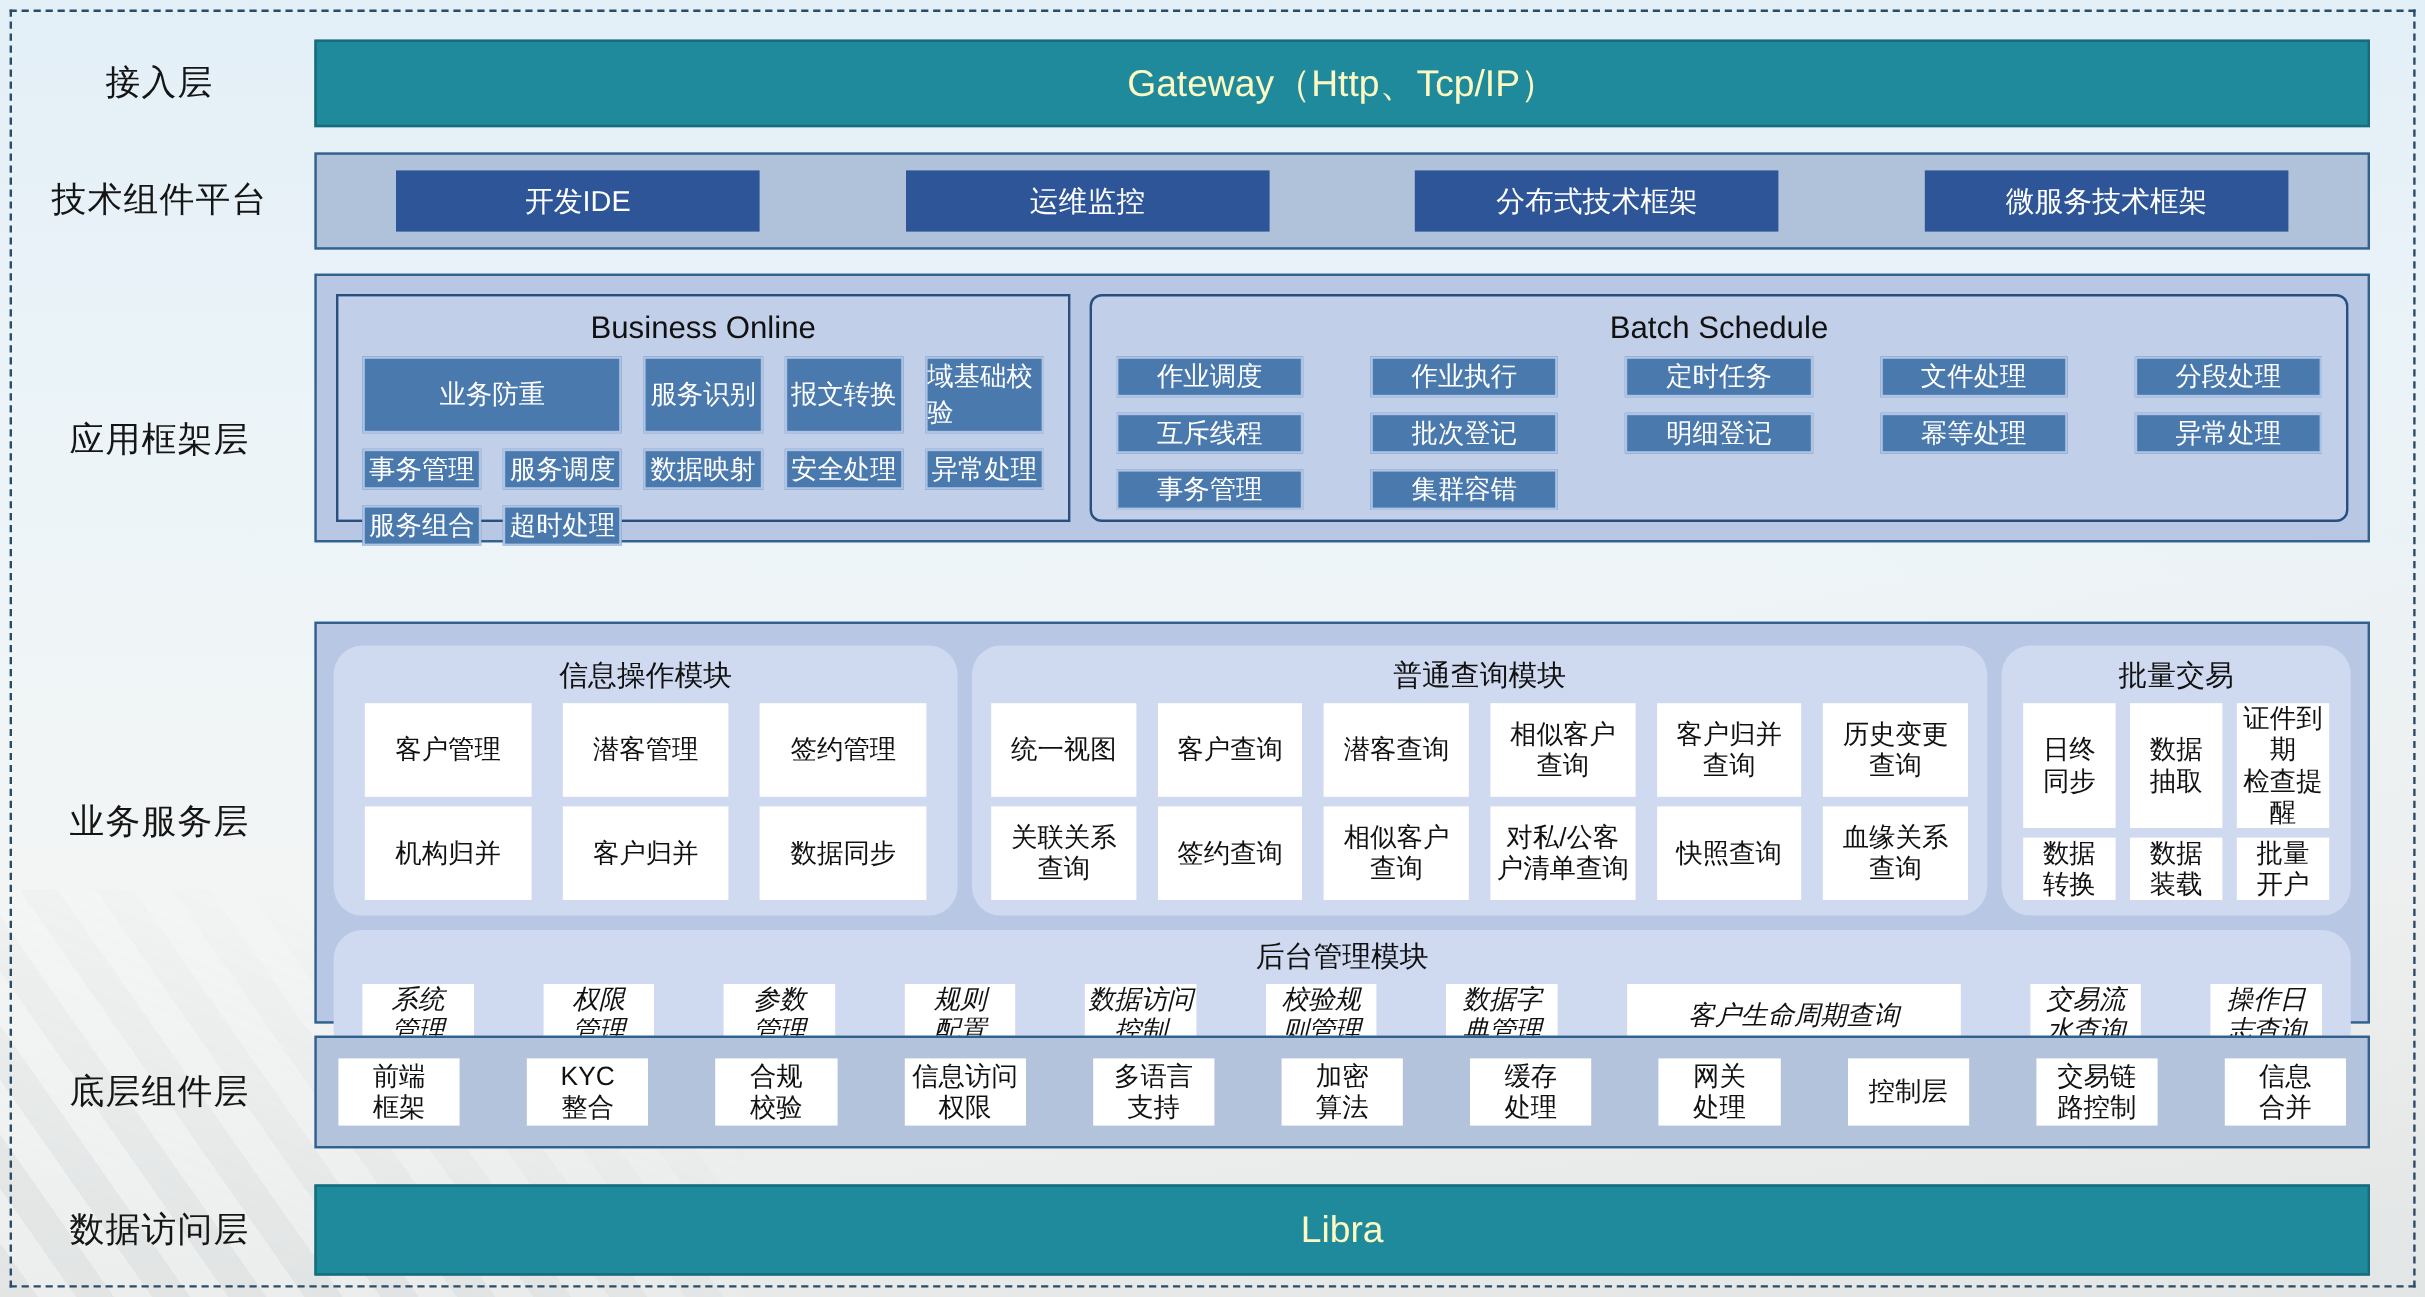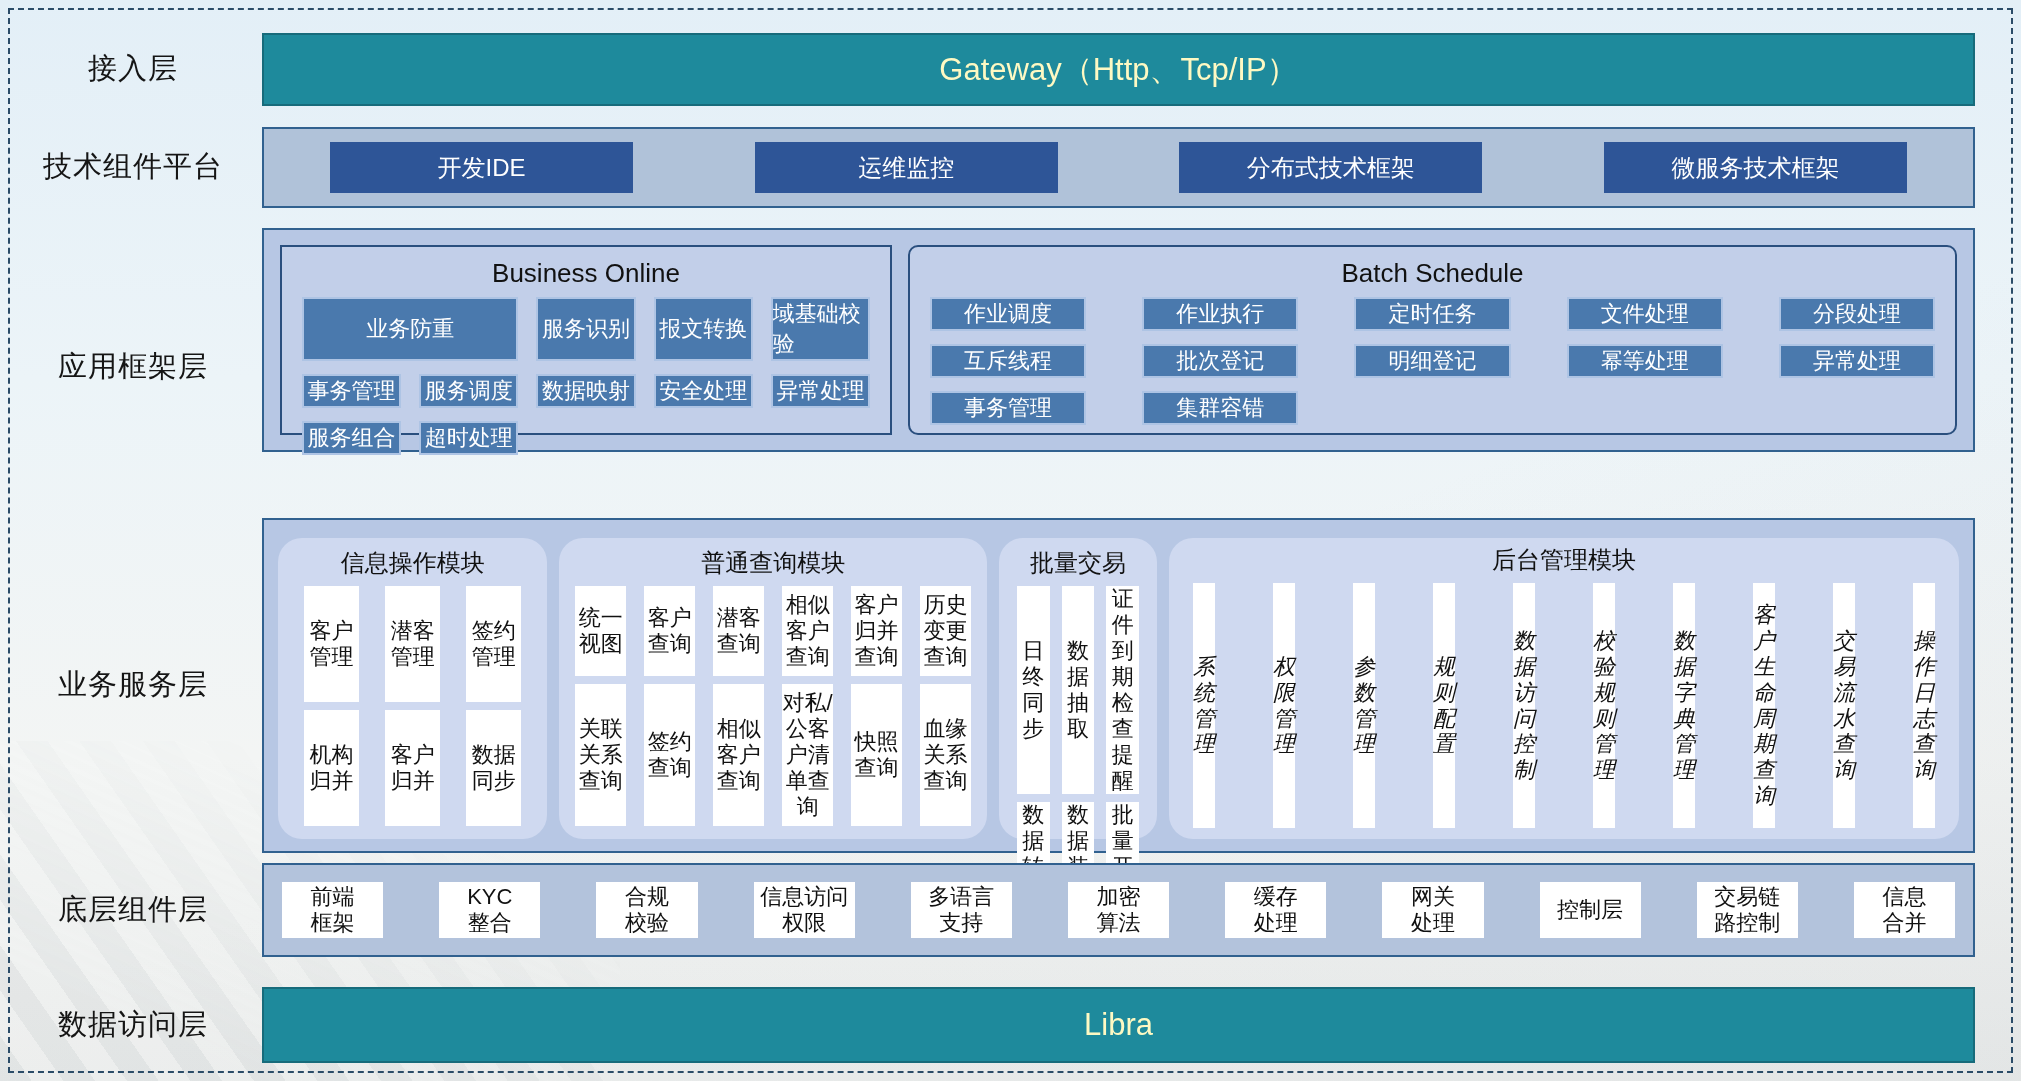--- a/index.html
+++ b/index.html
@@ -36,21 +36,21 @@
   .fw-panel.bo{flex:0 0 612px;}
   .fw-panel.bs{flex:1;border-radius:10px;}
   .fw-title{text-align:center;color:#111;font-size:26px;padding:3px 0 8px;flex:0 0 auto;}
   .fw-grid{flex:1;display:grid;grid-template-columns:repeat(5,1fr);gap:13px 18px;}
   .fw-grid.wide-gaps{gap:13px 56px;}
   .steel-btn{background:#4a79ad;border:2px solid #aec4e4;color:#fff;font-size:22px;
     display:flex;align-items:center;justify-content:center;}
   .span2{grid-column:span 2;}
   
   .row-bizsvc{top:518px;height:335px;background:#b7c7e4;border:2px solid #31618f;
-    display:flex;gap:12px;padding:18px 14px 12px;}
+    display:flex;flex-direction:column;gap:12px;padding:18px 14px 12px;}
   .modules-row{flex:1;display:flex;gap:12px;}
   .module{background:#cfd9f0;border-radius:24px;display:flex;flex-direction:column;
     padding:5px 16px 13px;box-sizing:border-box;}
   .module.info{flex:537 1 0;}
   .module.query{flex:895 1 0;}
   .module.batch{flex:285 1 0;}
   .module-title{text-align:center;color:#111;font-size:24px;padding:4px 0 7px;flex:0 0 auto;}
   .module-grid{flex:1;display:grid;gap:8px 26px;}
   .g3{grid-template-columns:repeat(3,1fr);padding:0 10px;}
   .g6{grid-template-columns:repeat(6,1fr);gap:8px 18px;}

